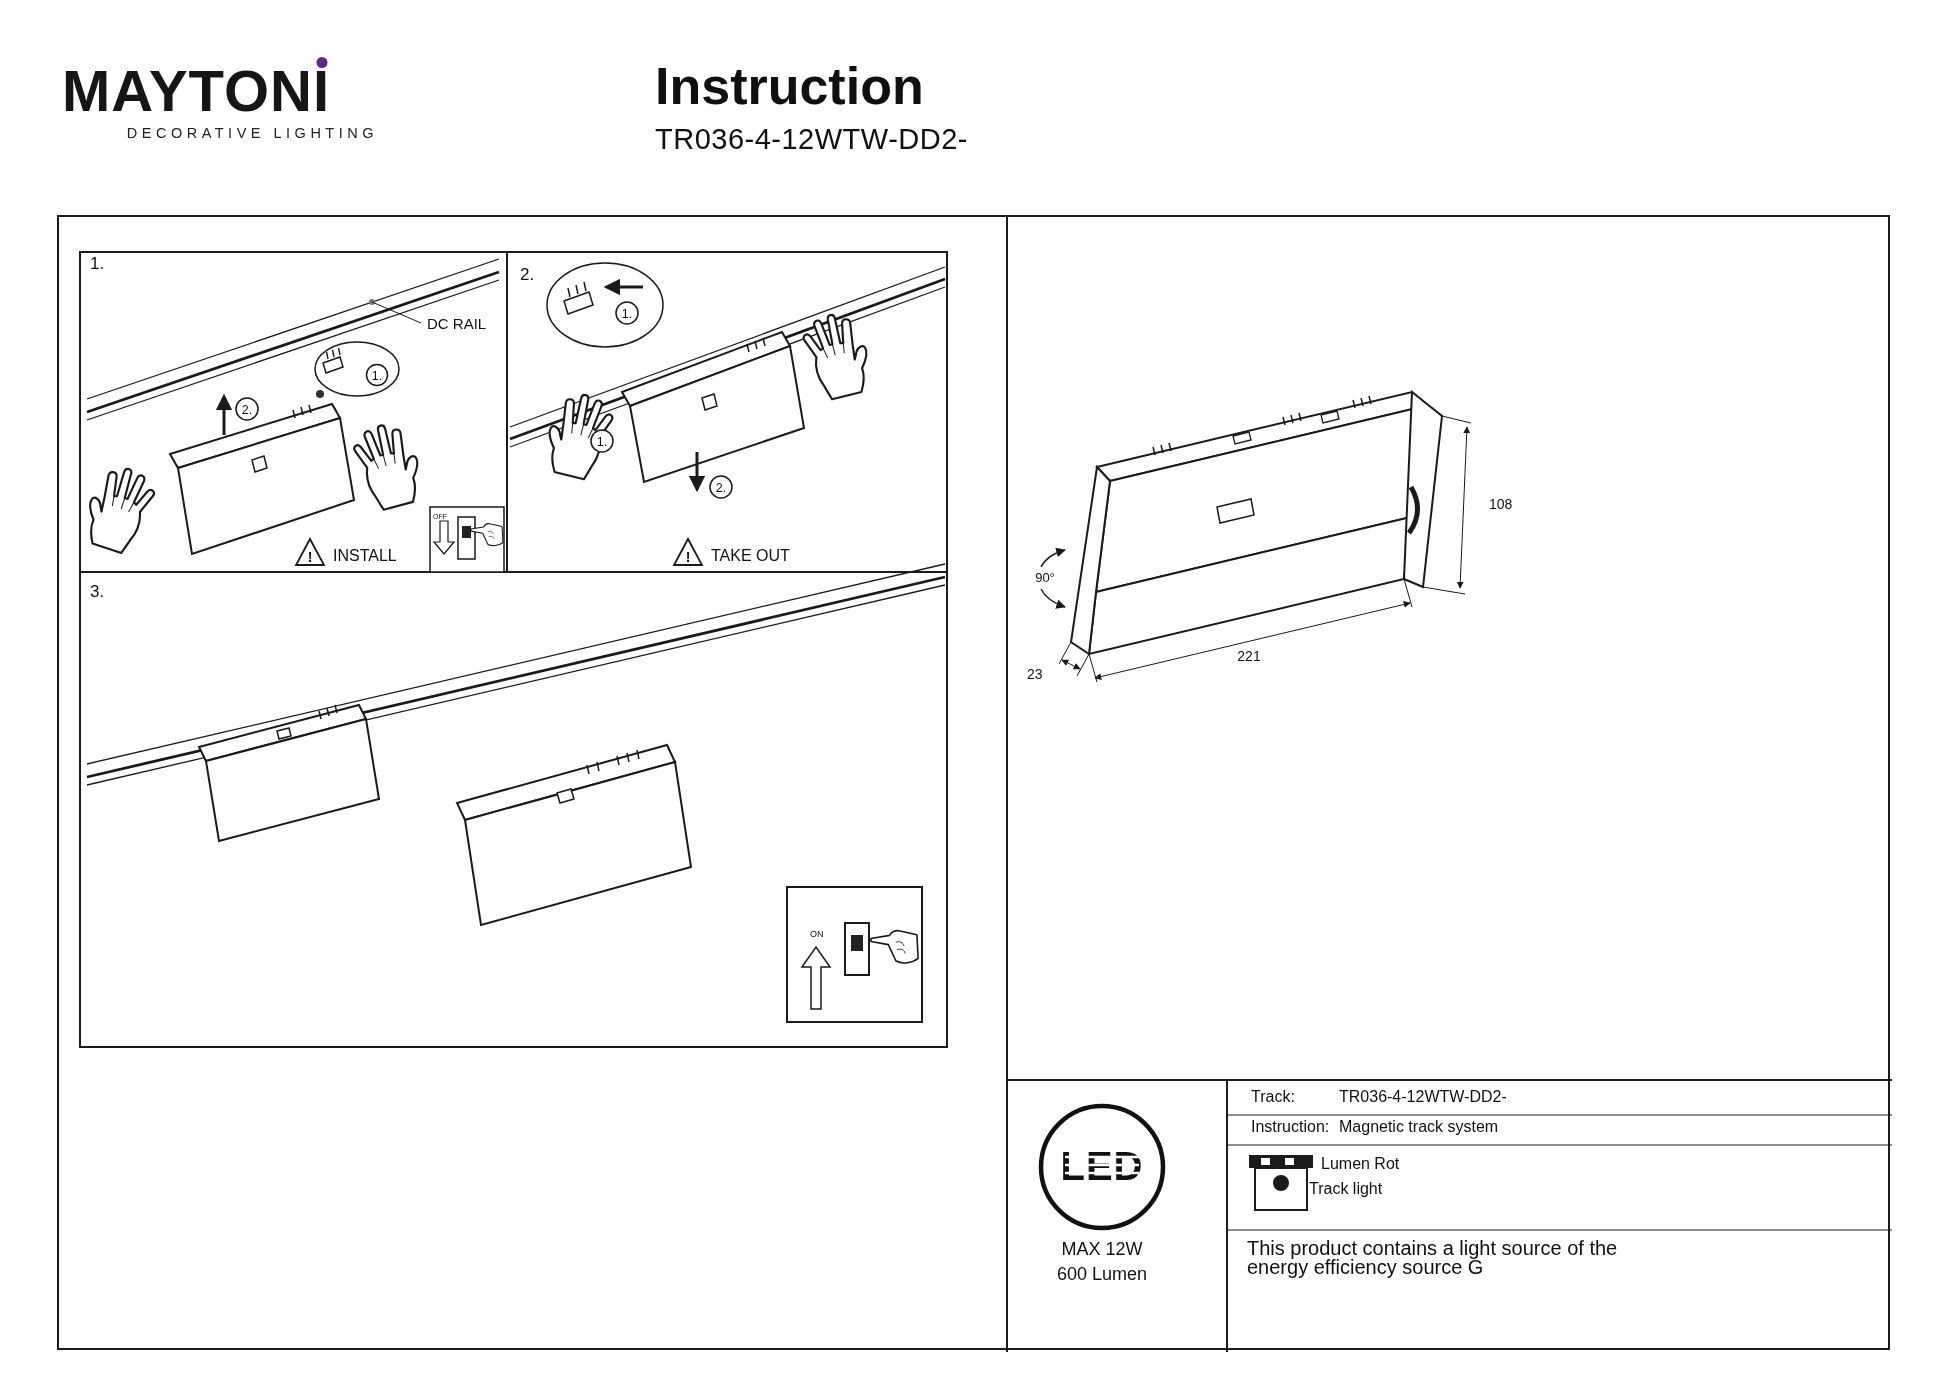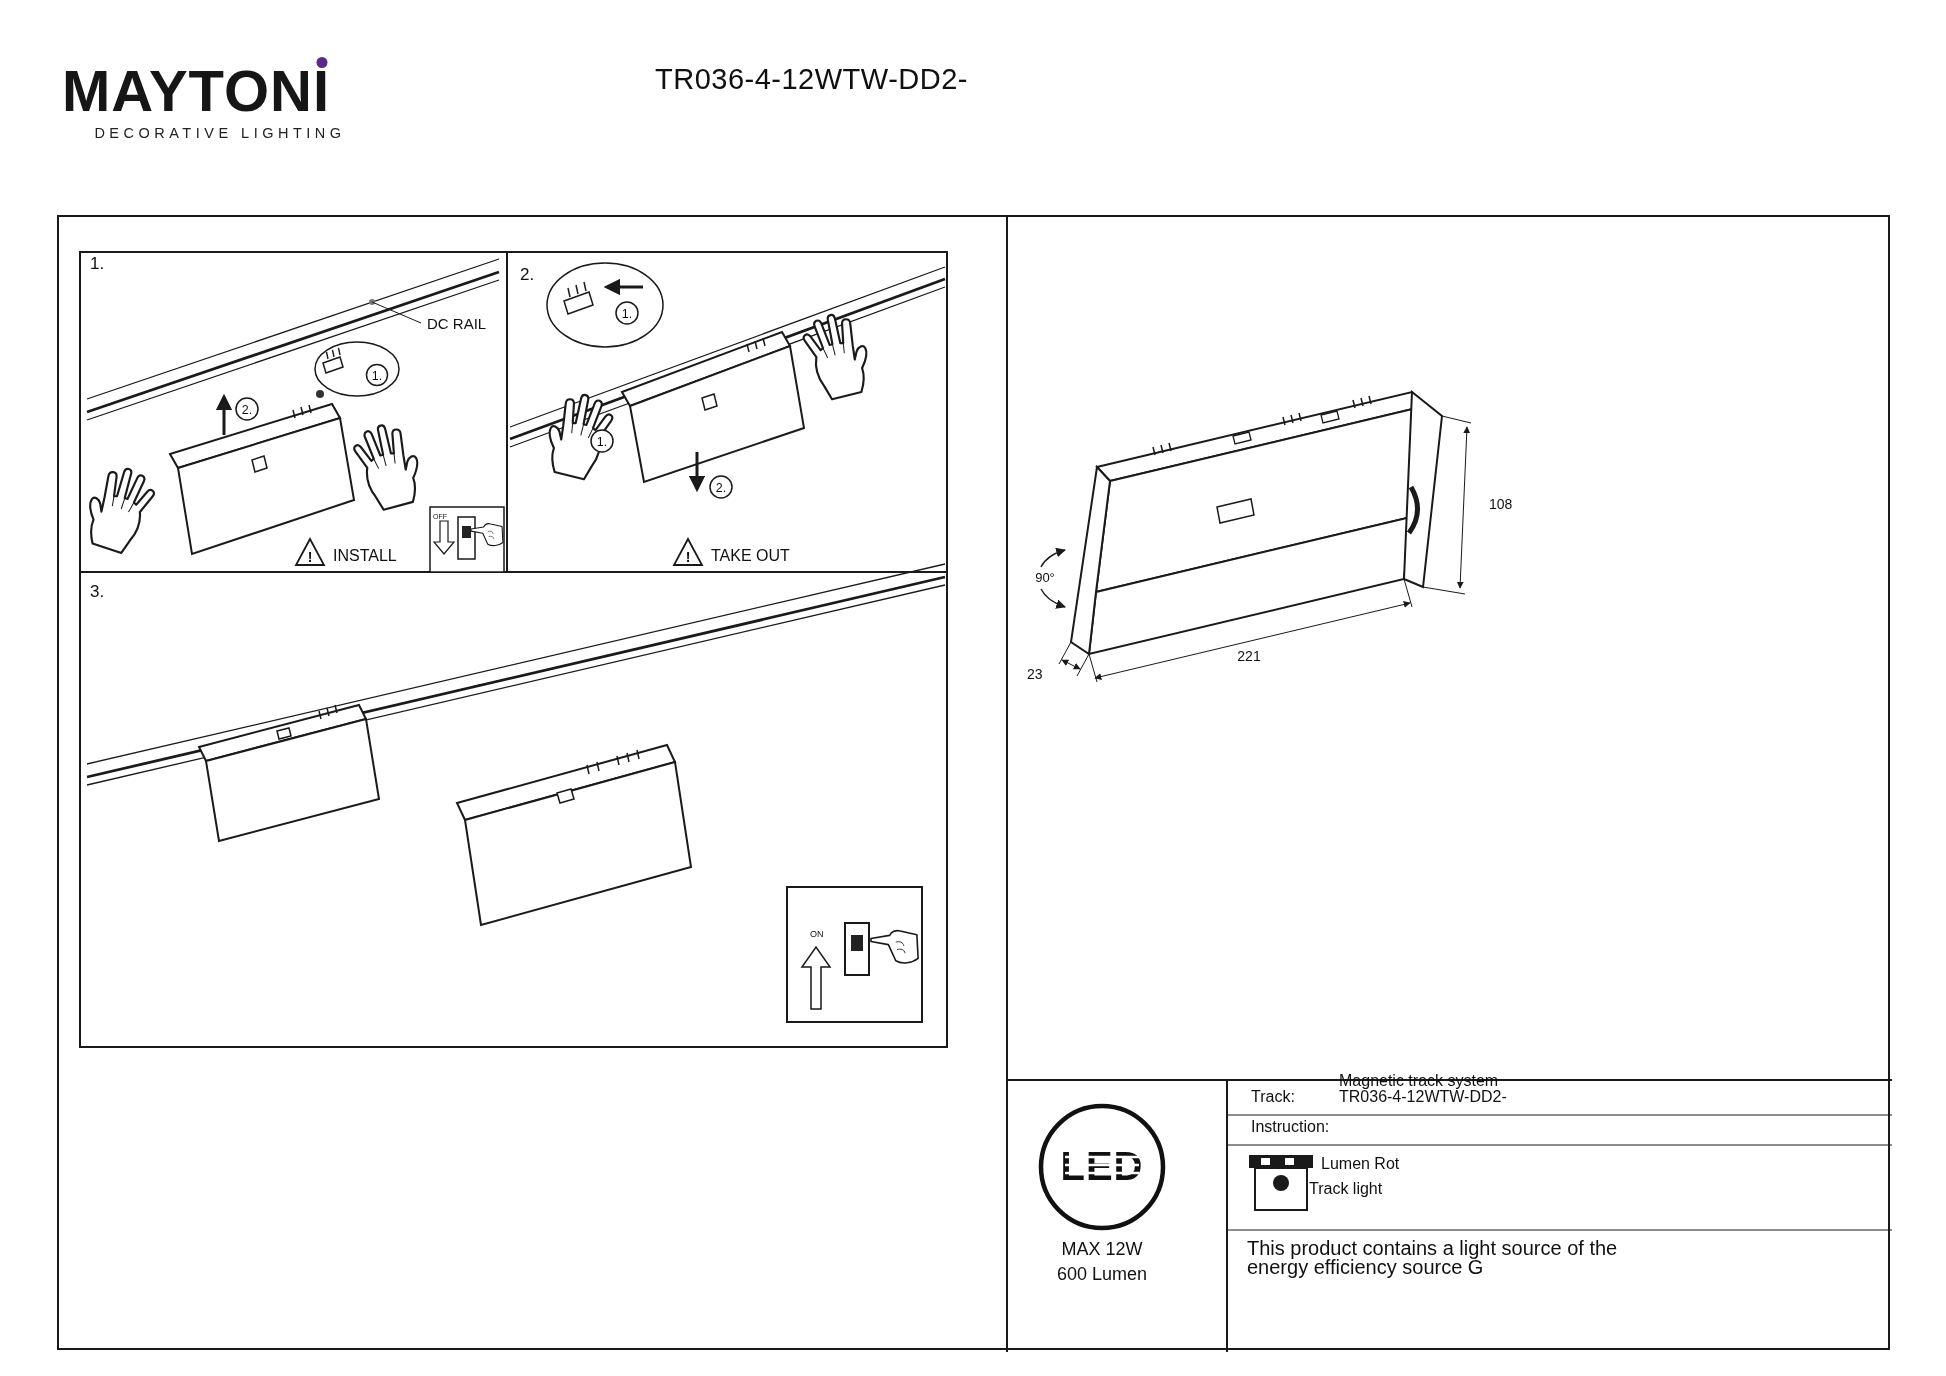--- a/index.html
+++ b/index.html
@@ -5,21 +5,21 @@
   *{margin:0;padding:0;box-sizing:border-box}
   html,body{background:#fff}
   body{font-family:"Liberation Sans",sans-serif;color:#111}
   .page{position:relative;width:1946px;height:1376px;background:#ffffff;overflow:hidden}
 
   
   .logo{position:absolute;left:62px;top:62px;width:316px}
   .logo-word{font-size:58px;font-weight:bold;letter-spacing:1px;color:#161616;line-height:1;white-space:nowrap}
   .logo-i{position:relative;display:inline-block}
   .logo-dot{position:absolute;left:50%;top:-5px;transform:translateX(-50%);width:11px;height:11px;border-radius:50%;background:#5b2a86}
-  .logo-sub{margin-top:5px;font-size:14.5px;letter-spacing:4.5px;color:#222;text-align:center}
+  .logo-sub{margin-top:5px;font-size:14.5px;letter-spacing:4.5px;color:#222;text-align:right}
 
   .titles{position:absolute;left:655px;top:56px}
   .title{font-size:52px;font-weight:600;color:#101010}
   .model{font-size:29px;margin-top:7px;color:#101010;letter-spacing:.5px}
 
   
   .main-box{position:absolute;left:57px;top:215px;width:1833px;height:1135px;border:2px solid #1a1a1a;background:#fff}
   .main-svg{position:absolute;left:0;top:0}
   .main-svg text{font-family:"Liberation Sans",sans-serif;fill:#111}
 
@@ -31,20 +31,21 @@
 <body>
 
 <div class="page">
 
   <div class="logo">
     <div class="logo-word"><span>MAYTON</span><span class="logo-i"><span>I</span><i class="logo-dot"></i></span></div>
     <div class="logo-sub">DECORATIVE LIGHTING</div>
   </div>
 
   <div class="titles">
+    <div class="title">Instruction</div>
     <div class="model">TR036-4-12WTW-DD2-</div>
   </div>
 
   <div class="main-box">
     <svg class="main-svg" width="1833" height="1135" viewBox="0 0 1833 1135">
       <defs>
         <marker id="arw" viewBox="0 0 10 10" refX="9" refY="5" markerWidth="7" markerHeight="7" orient="auto-start-reverse">
           <path d="M0,0 L10,5 L0,10 Z" fill="#1a1a1a"></path>
         </marker>
         <marker id="arwBig" viewBox="0 0 10 10" refX="8" refY="5" markerWidth="5.5" markerHeight="5.5" orient="auto-start-reverse">
@@ -257,19 +258,19 @@
         <rect x="1202" y="941" width="9" height="7" fill="#fff" stroke="none"></rect>
         <rect x="1226" y="941" width="9" height="7" fill="#fff" stroke="none"></rect>
         <rect x="1196" y="951" width="52" height="42" fill="#fff" stroke="#1a1a1a" stroke-width="2"></rect>
         <circle cx="1222" cy="966" r="8" fill="#1a1a1a" stroke="none"></circle>
       </g>
     </svg>
 
     <div class="overlay" style="left:1192px;top:871px">Track:</div>
     <div class="overlay" style="left:1280px;top:871px">TR036-4-12WTW-DD2-</div>
     <div class="overlay" style="left:1192px;top:901px">Instruction:</div>
-    <div class="overlay" style="left:1280px;top:855px">Magnetic track system</div>
+    <div class="overlay" style="left:1280px;top:901px">Magnetic track system</div>
     <div class="overlay" style="left:1262px;top:938px">Lumen Rot</div>
     <div class="overlay" style="left:1250px;top:963px">Track light</div>
     <div class="note-line" style="left:1188px;top:1020px">This product contains a light source of the</div>
     <div class="note-line" style="left:1188px;top:1039px">energy efficiency source G</div>
   </div>
 </div>
 
 </body></html>

